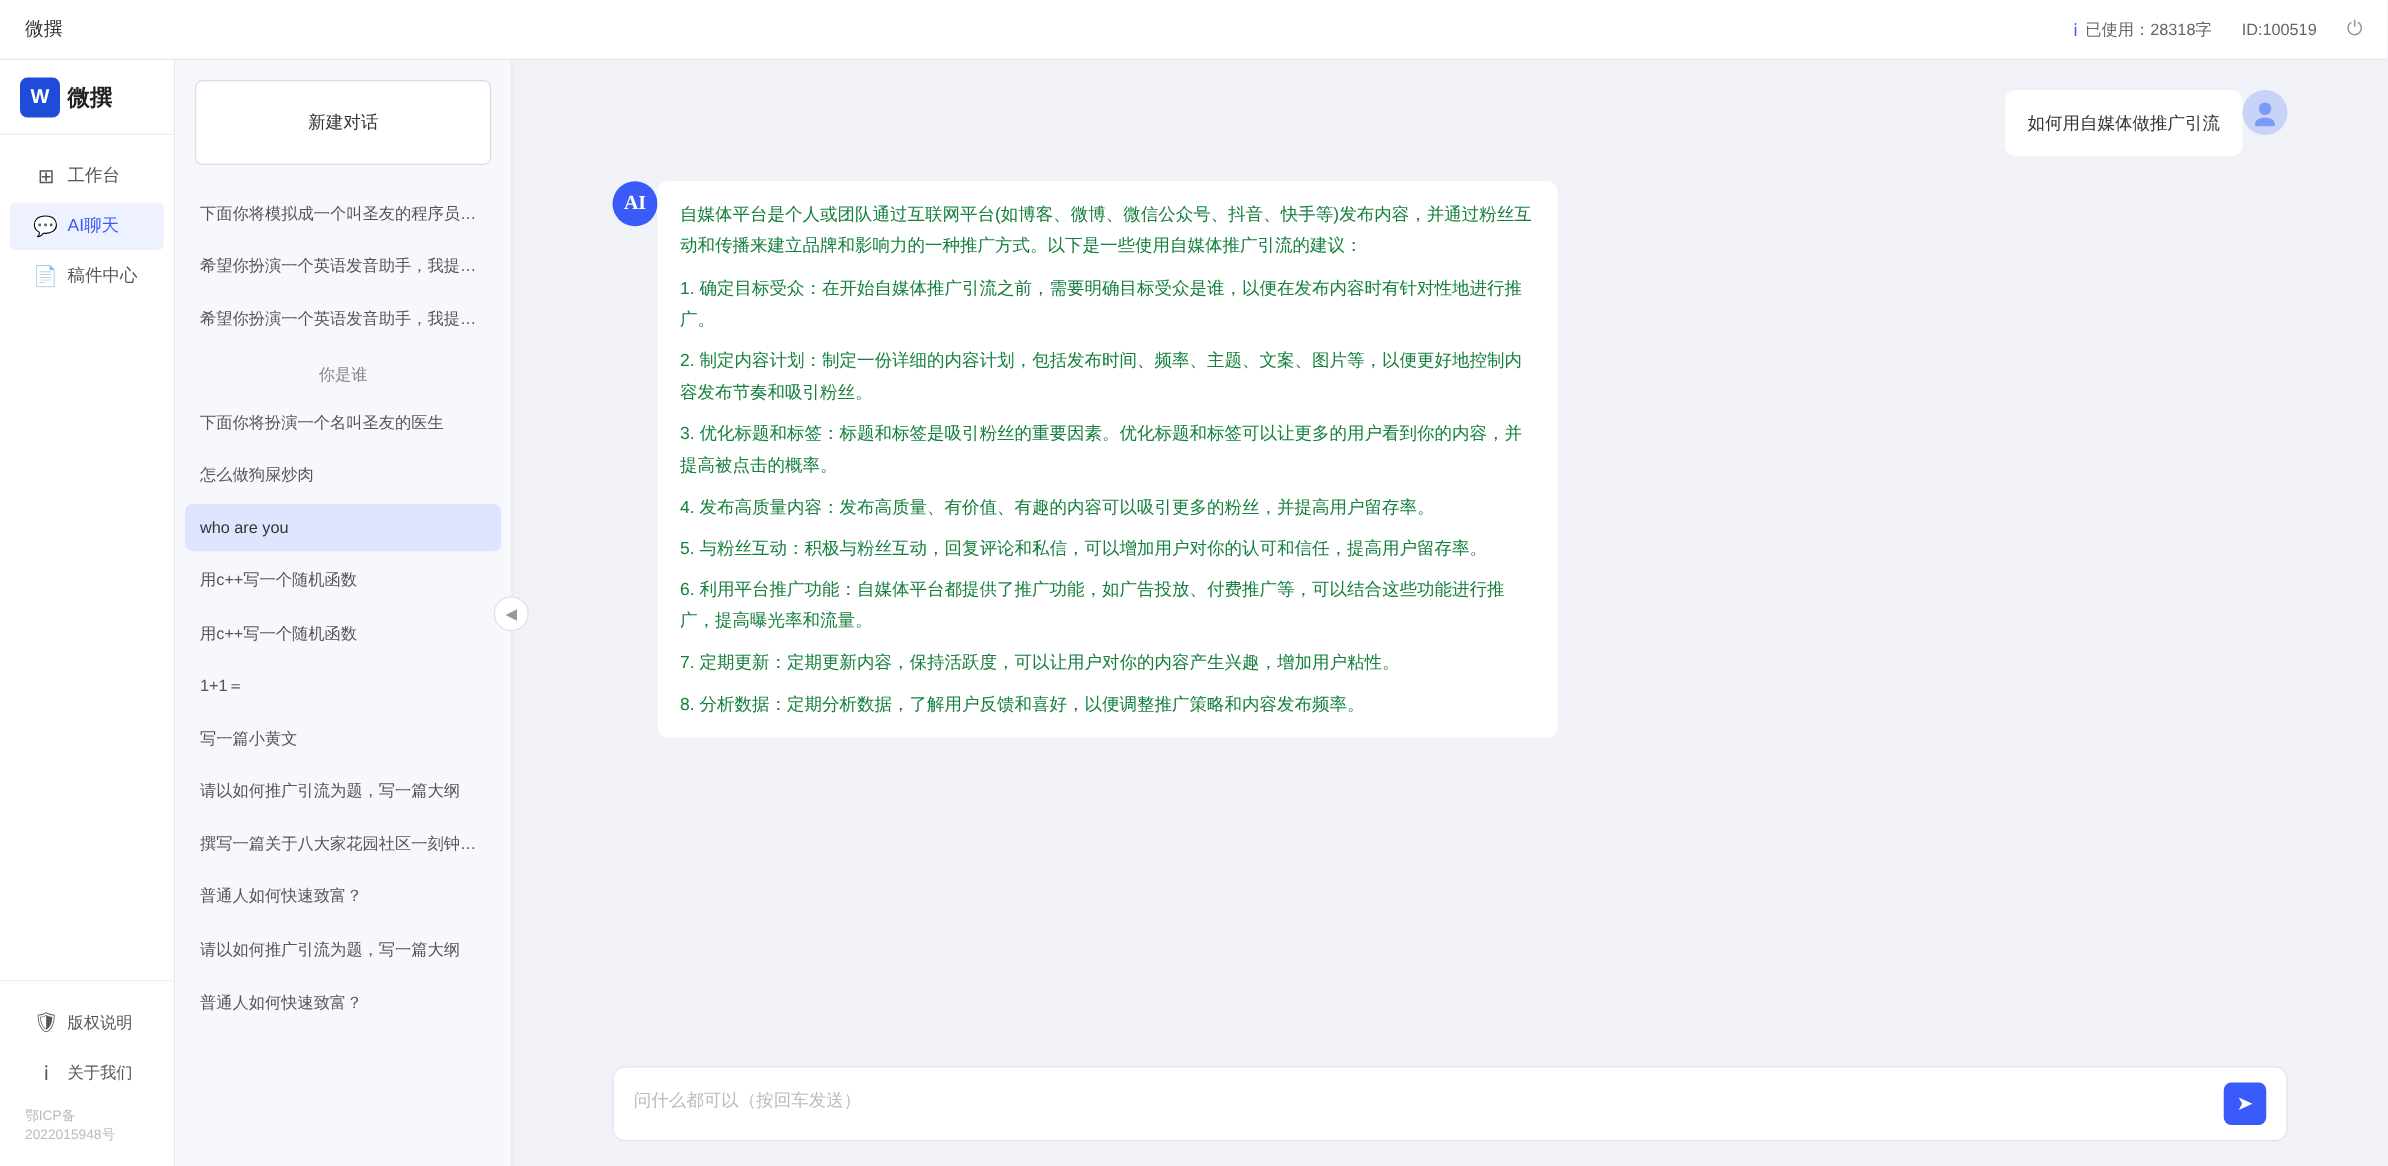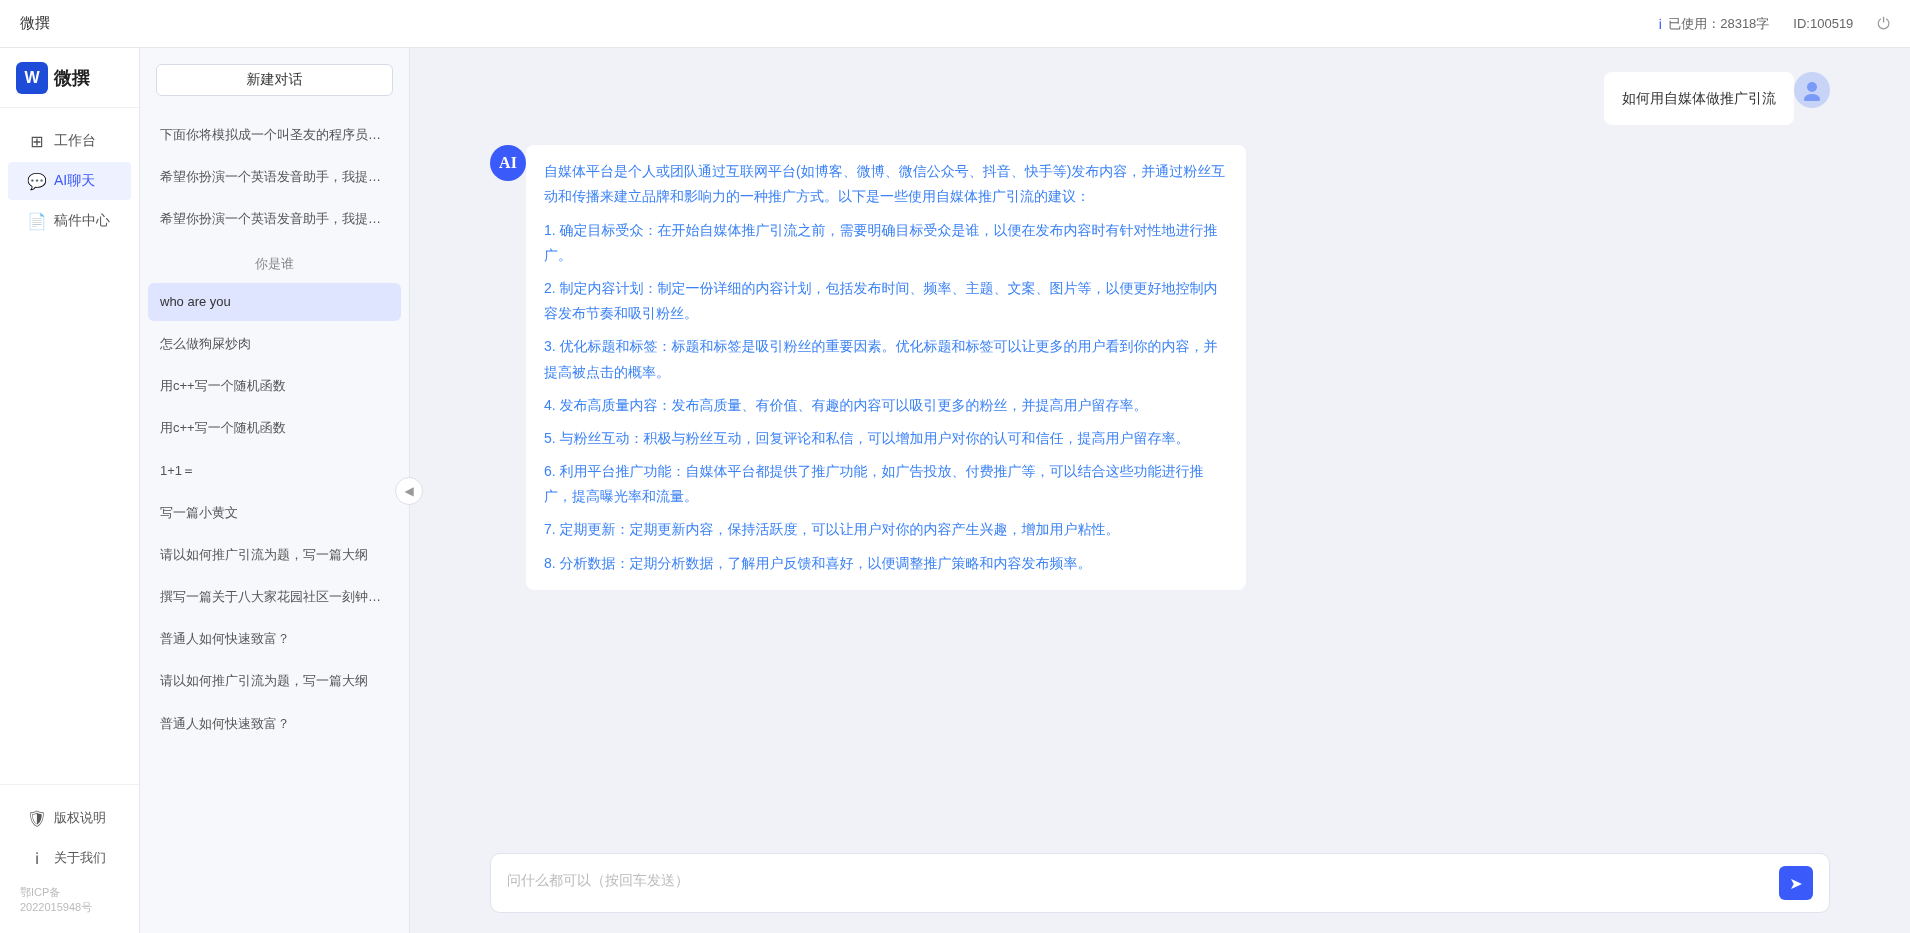--- a/index.html
+++ b/index.html
@@ -116,21 +116,21 @@
       display: flex;
       flex-direction: column;
       flex-shrink: 0;
       position: relative;
     }
     .conv-new-btn {
       margin: 16px;
       background: #fff;
       border: 1px solid #d8dce8;
       border-radius: 6px;
-      padding: 6px;
+      padding: 24px;
       text-align: center;
       font-size: 14px;
       color: #333;
       cursor: pointer;
     }
     .conv-list {
       flex: 1;
       overflow-y: auto;
       padding: 4px 8px;
     }
@@ -218,21 +218,21 @@
       font-size: 16px;
       font-family: Liberation Serif, serif;
     }
 
     .message-bubble {
       max-width: 720px;
       background: #fff;
       border-radius: 8px;
       padding: 14px 18px;
       font-size: 14px;
-      color: #3b82f6;
+      color: #15803d;
       line-height: 1.8;
     }
     .message-bubble.user-bubble {
       background: #fff;
       color: #333;
     }
     .message-bubble p { margin-bottom: 8px; }
     .message-bubble p:last-child { margin-bottom: 0; }
 
     
@@ -335,22 +335,23 @@
     </div>
   </div>
 
   <div class="conv-panel">
     <div class="conv-new-btn">新建对话</div>
     <div class="conv-list">
       <div class="conv-item">下面你将模拟成一个叫圣友的程序员，我说...</div>
       <div class="conv-item">希望你扮演一个英语发音助手，我提供给你...</div>
       <div class="conv-item">希望你扮演一个英语发音助手，我提供给你...</div>
       <div class="conv-item section-label">你是谁</div>
+      <div class="conv-item">下面你将扮演一个名叫圣友的医生</div>
+      <div class="conv-item">怎么做狗屎炒肉</div>
       <div class="conv-item active">who are you</div>
-      <div class="conv-item">怎么做狗屎炒肉</div>
       <div class="conv-item">用c++写一个随机函数</div>
       <div class="conv-item">用c++写一个随机函数</div>
       <div class="conv-item">1+1＝</div>
       <div class="conv-item">写一篇小黄文</div>
       <div class="conv-item">请以如何推广引流为题，写一篇大纲</div>
       <div class="conv-item">撰写一篇关于八大家花园社区一刻钟便民生...</div>
       <div class="conv-item">普通人如何快速致富？</div>
       <div class="conv-item">请以如何推广引流为题，写一篇大纲</div>
       <div class="conv-item">普通人如何快速致富？</div>
     </div>

